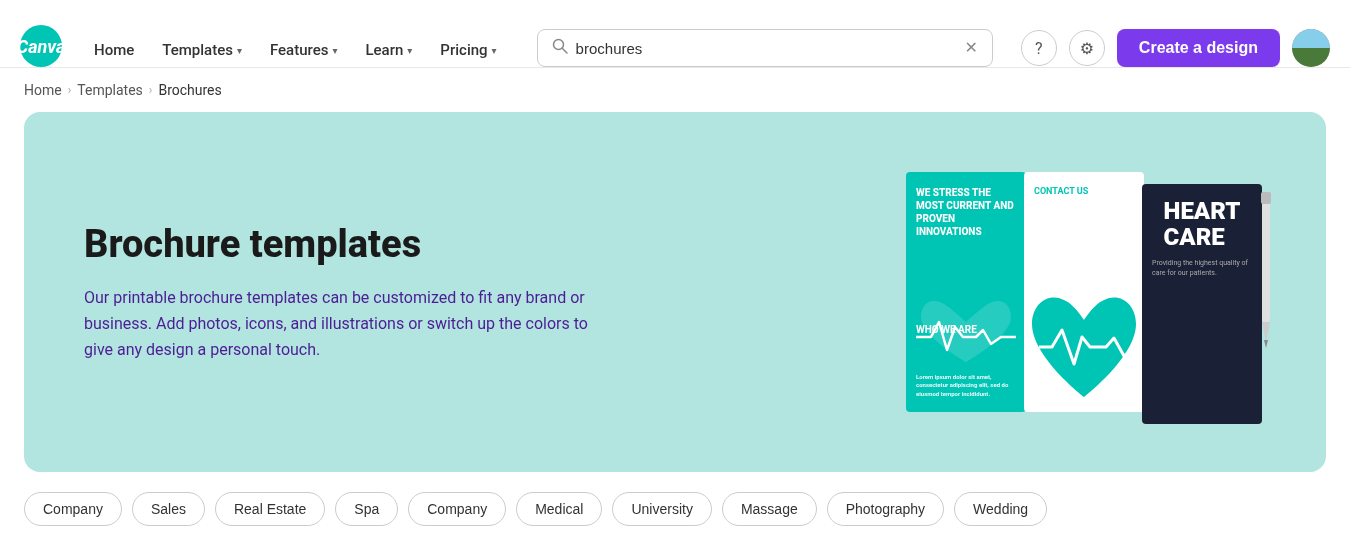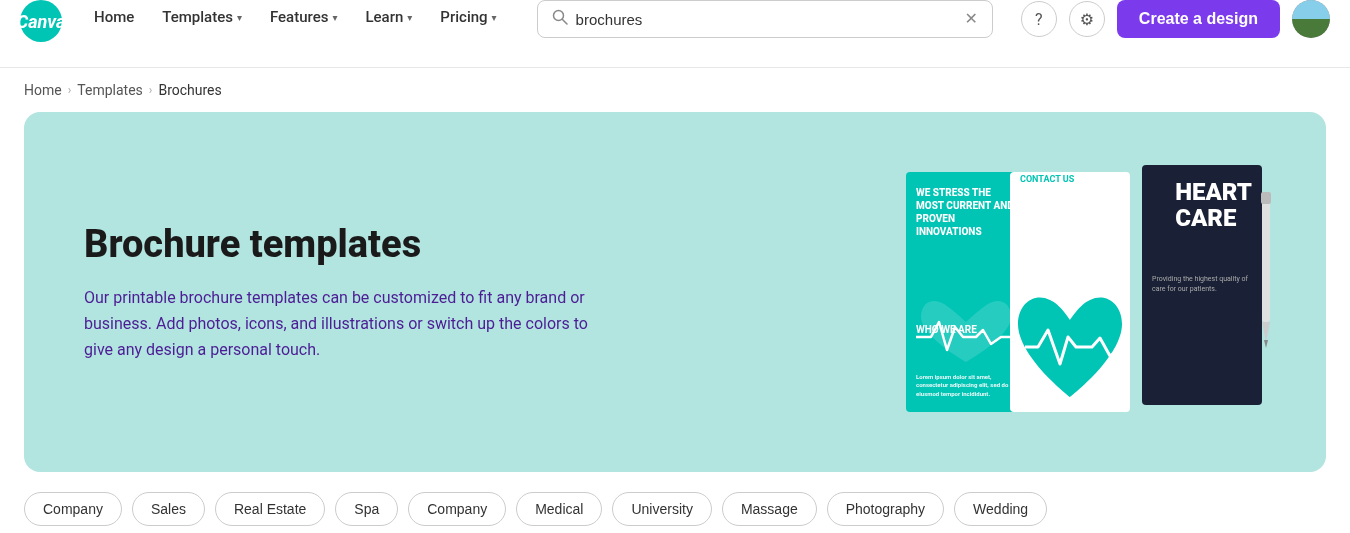--- a/index.html
+++ b/index.html
@@ -1,21 +1,21 @@
 <!DOCTYPE html>
 <html><head>
   <meta charset="utf-8">
   <style>
     * { margin: 0; padding: 0; box-sizing: border-box; }
     body { font-family: -apple-system, BlinkMacSystemFont, 'Segoe UI', Roboto, sans-serif; background: #fff; width: 1350px; }
 
     
     .navbar {
       display: flex;
-      align-items: flex-start;
+      align-items: flex-end;
       padding: 0 20px;
       height: 68px;
       border-bottom: 1px solid #e8e8e8;
       gap: 8px;
     }
     .logo {
       width: 42px; height: 42px;
       background: #00c4b4;
       border-radius: 50%;
       display: flex; align-items: center; justify-content: center;
@@ -185,42 +185,41 @@
     }
     .panel-left .panel-title { font-size: 10px; font-weight: 800; line-height: 1.3; }
     .panel-left .who-we-are { font-size: 10px; font-weight: 700; margin-bottom: 22px; }
     .panel-left .body-text { font-size: 6px; line-height: 1.4; opacity: 0.9; }
 
     
     .panel-middle {
       width: 120px;
       height: 240px;
       background: #fff;
-      left: 104px;
+      left: 118px;
       top: 20px;
-      padding: 2px 10px;
+      padding: 14px 10px;
       color: #333;
       font-size: 8px;
     }
     .panel-middle .contact-title { font-size: 9px; font-weight: 700; color: #00c4b4; margin-bottom: 6px; }
     .panel-middle .contact-text { font-size: 6.5px; color: #555; line-height: 1.5; }
 
     
     .panel-right {
       width: 120px;
       height: 240px;
       background: #1a2035;
       left: 236px;
-      top: 13px;
+      top: 32px;
       padding: 14px 10px;
       color: #fff;
       display: flex;
       flex-direction: column;
-      align-items: flex-end;
-      gap: 35px;
+      align-items: center;
     }
     .panel-right .big-title { font-size: 28px; font-weight: 900; line-height: 1.1; }
     .panel-right .tagline { font-size: 7px; color: #aaa; margin-top: 8px; line-height: 1.4; }
 
     
     .pen-svg {
       position: absolute;
       right: -30px;
       bottom: 10px;
       width: 70px;

